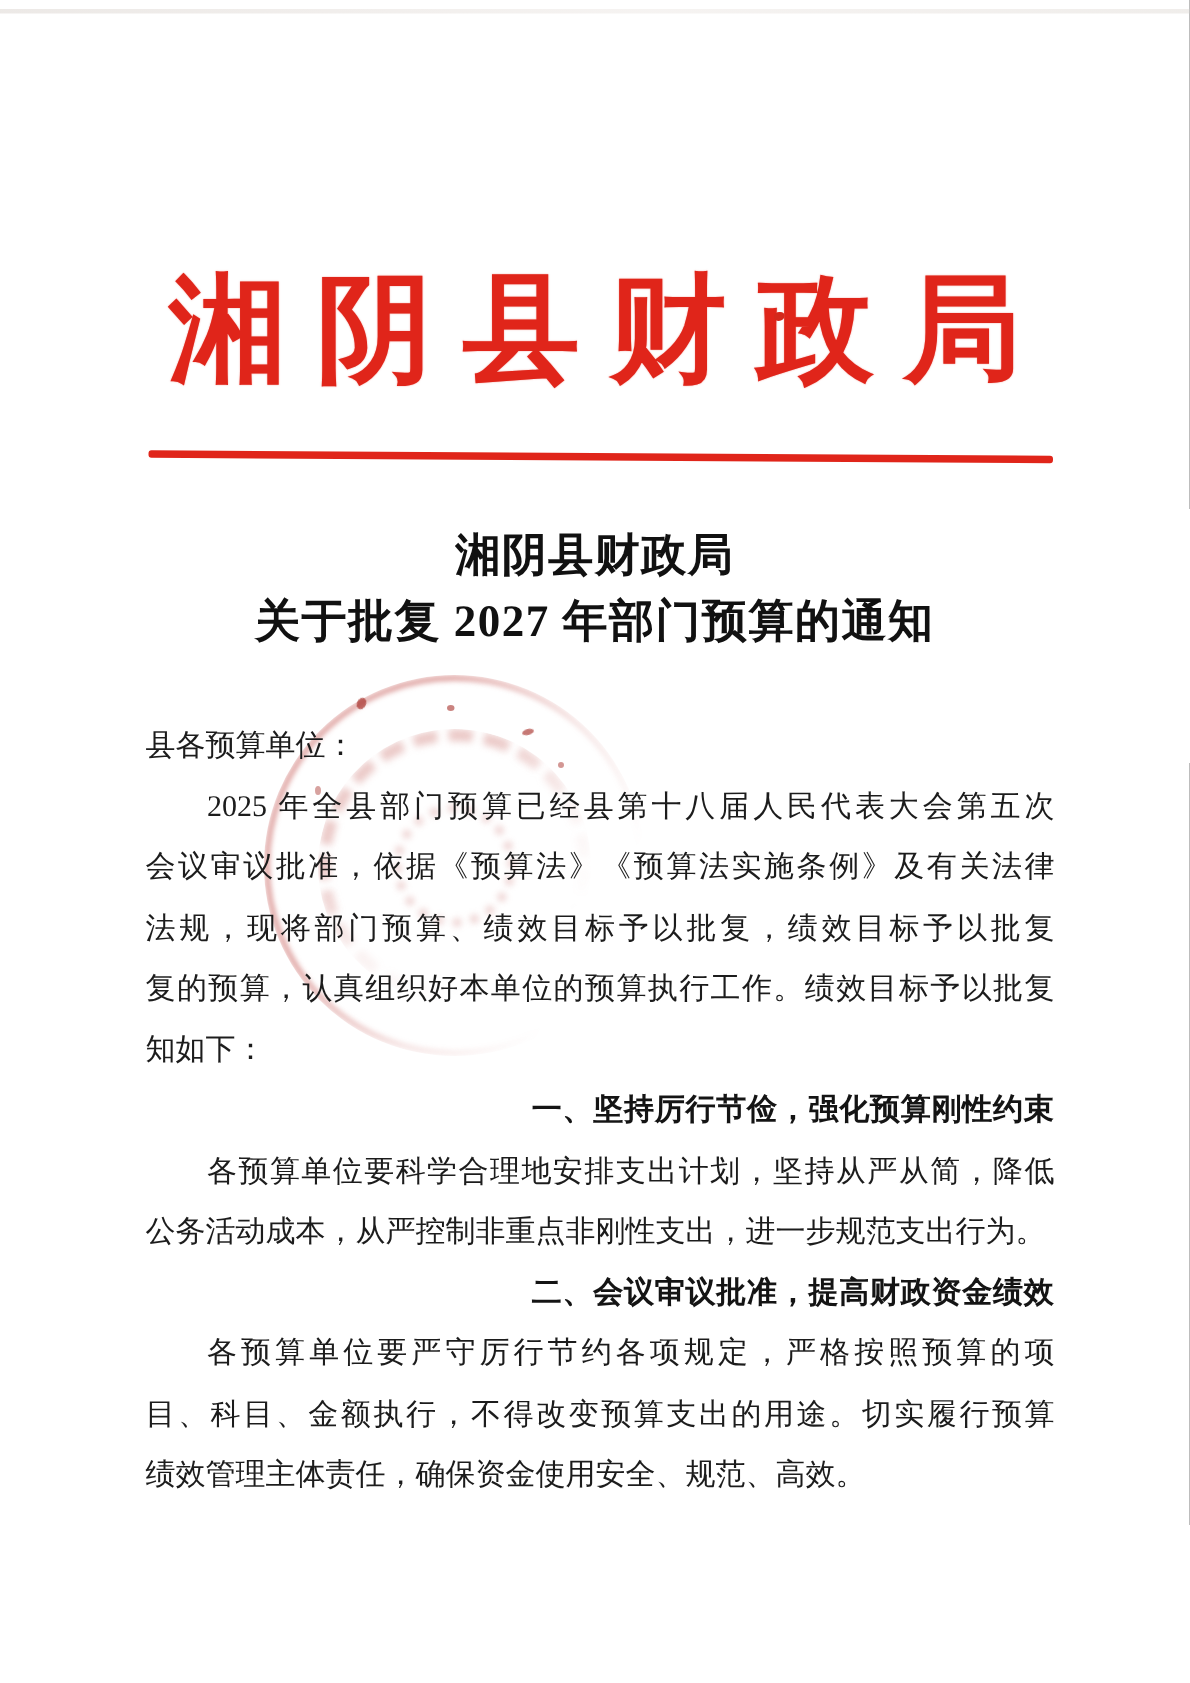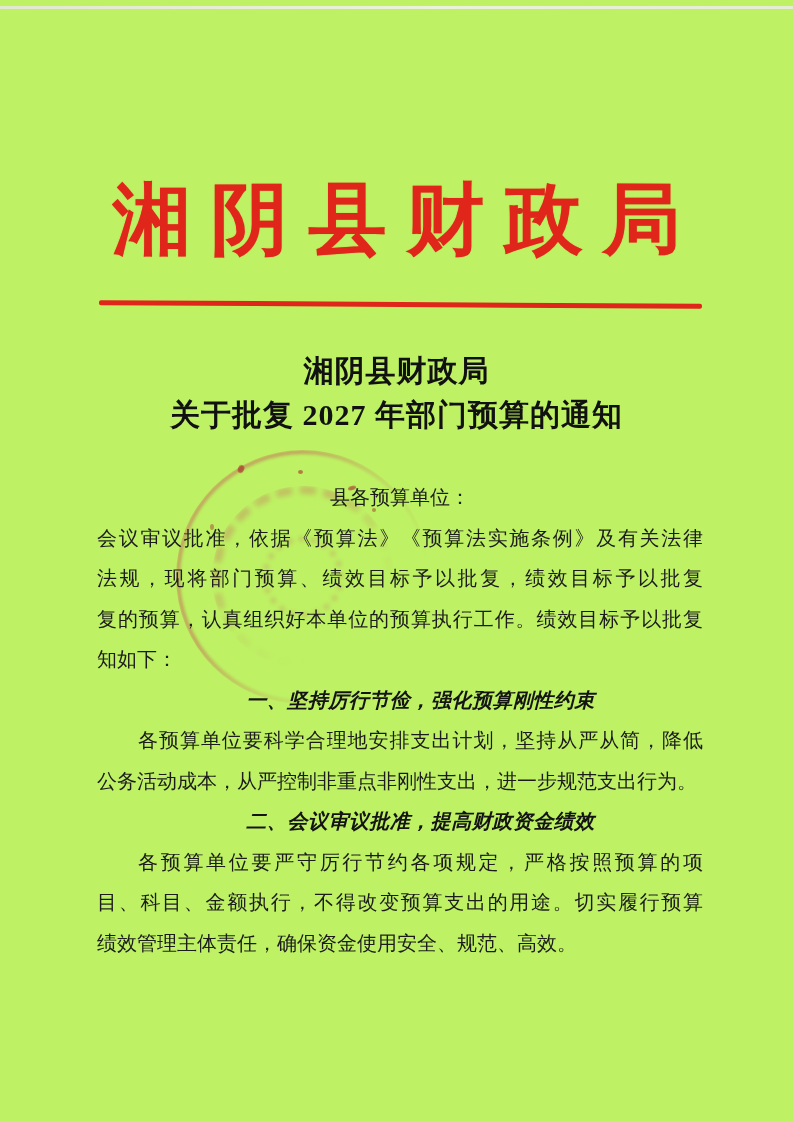--- a/index.html
+++ b/index.html
@@ -1,20 +1,20 @@
 <!DOCTYPE html>
 <html><head>
 <meta charset="utf-8">
 <style>
   html,body{margin:0;padding:0;background:#8a8a8a;}
   .page{
     position:relative;
     width:793px;height:1122px;
     margin:0 auto;
-    background:#bef264;
+    background:#ffffff;
     font-family:"Liberation Serif","DejaVu Serif",serif;
     color:#1c1c1c;
     overflow:hidden;
   }
   .top-edge{
     position:absolute;top:6px;left:0;width:100%;height:3px;
     background:linear-gradient(90deg,#e9e5e2,#f4f1ef 55%,#edeae7);
     opacity:.85;
   }
   
@@ -91,25 +91,24 @@
     text-align:justify;
     text-justify:inter-character;
   }
   .line.just{ text-align-last:justify; }
   .line.indent{ padding-left:41px; }
   .heading{
     font-family:"Liberation Sans","DejaVu Sans",sans-serif;
     font-weight:bold;
     color:#141414;
     padding-left:41px;
-    text-align:center;
+    text-align:right;
     letter-spacing:.5px;
-    font-style:italic;
   }
-  .salutation{ text-align:center; }
+  .salutation{ text-align:left; }
 </style>
 </head>
 <body>
 
 <div class="page">
 
   <div class="top-edge"></div>
 
   <div class="letterhead">湘阴县财政局</div>
 
@@ -129,20 +128,21 @@
   </div>
 
   <div class="doc-title">
     <div>湘阴县财政局</div>
     <div>关于批复 2027 年部门预算的通知</div>
   </div>
 
   <div class="body" id="doc-body">
     <div class="line salutation">县各预算单位：</div>
 
+  <div class="line indent just">2025 年全县部门预算已经县第十八届人民代表大会第五次</div>
       <div class="line just">会议审议批准，依据《预算法》《预算法实施条例》及有关法律</div>
       <div class="line just">法规，现将部门预算、绩效目标予以批复，绩效目标予以批复</div>
       <div class="line just">复的预算，认真组织好本单位的预算执行工作。绩效目标予以批复</div>
       <div class="line">知如下：</div>
       <div class="line heading">一、坚持厉行节俭，强化预算刚性约束</div>
       <div class="line indent just">各预算单位要科学合理地安排支出计划，坚持从严从简，降低</div>
       <div class="line">公务活动成本，从严控制非重点非刚性支出，进一步规范支出行为。</div>
       <div class="line heading">二、会议审议批准，提高财政资金绩效</div>
       <div class="line indent just">各预算单位要严守厉行节约各项规定，严格按照预算的项</div>
       <div class="line just">目、科目、金额执行，不得改变预算支出的用途。切实履行预算</div>

